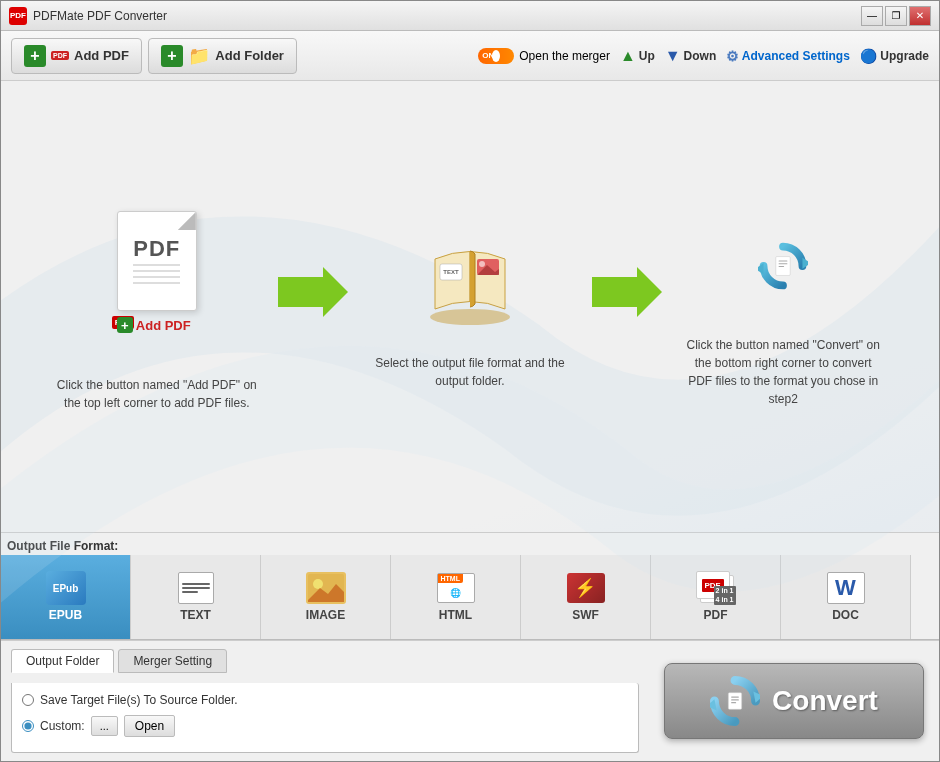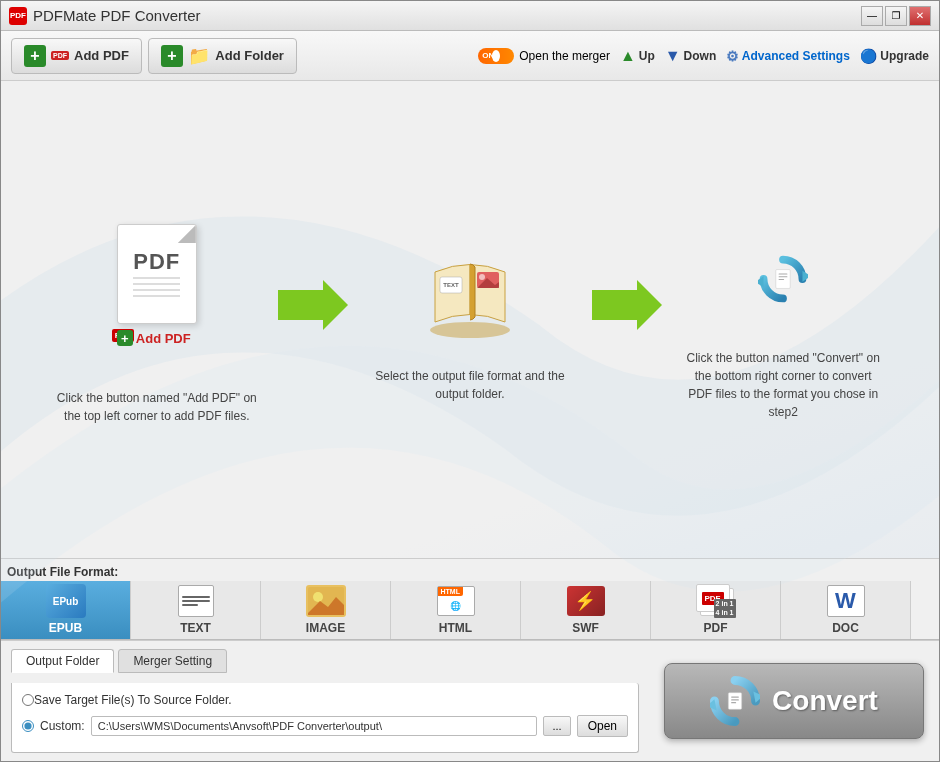--- a/index.html
+++ b/index.html
@@ -37,21 +37,21 @@
       border-radius: 3px;
       display: flex;
       align-items: center;
       justify-content: center;
       font-size: 9px;
       color: white;
       font-weight: bold;
     }
     .titlebar-text {
       flex: 1;
-      font-size: 15px;
+      font-size: 12px;
       color: #333;
     }
     .titlebar-controls {
       display: flex;
       gap: 2px;
     }
     .titlebar-btn {
       width: 22px;
       height: 20px;
       border: 1px solid #aaa;
@@ -247,21 +247,21 @@
       font-size: 12px;
       font-weight: bold;
       color: #333;
     }
     .format-tabs {
       display: flex;
       border-bottom: 1px solid #bbb;
     }
     .format-tab {
       width: 130px;
-      height: 58px;
+      height: 84px;
       display: flex;
       flex-direction: column;
       align-items: center;
       justify-content: center;
       gap: 4px;
       cursor: pointer;
       border-right: 1px solid #ccc;
       background: #e8e8e8;
       font-size: 12px;
       font-weight: bold;
@@ -396,20 +396,21 @@
       border: 1px solid #bbb;
       border-top: none;
       padding: 10px;
       background: white;
       border-radius: 0 3px 3px 3px;
       min-height: 70px;
     }
     .radio-row {
       display: flex;
       align-items: center;
+      gap: 6px;
       margin-bottom: 8px;
     }
     .radio-input {
       width: 12px;
       height: 12px;
       accent-color: #3a8ec0;
     }
     .radio-label {
       font-size: 12px;
       color: #333;
@@ -721,21 +722,20 @@
           </div>
         </div>
         <div class="sub-tab-content">
           <div class="radio-row">
             <input type="radio" class="radio-input" name="output" style="">
             <span class="radio-label">Save Target File(s) To Source Folder.</span>
           </div>
           <div class="custom-row">
             <input type="radio" class="radio-input" name="output" checked="" style="">
             <span class="radio-label">Custom:</span>
-            <input type="text" class="path-input" value="C:\Users\WMS\Documents\Anvsoft\PDF Converter\output\" style="">
             <button class="browse-btn">...</button>
             <button class="open-btn">Open</button>
           </div>
         </div>
       </div>
       <div class="bottom-right">
         <button class="convert-btn">
           <svg class="convert-icon" width="50" height="50" viewBox="0 0 90 90">
             <defs>
               <linearGradient id="cg2" x1="0" y1="0" x2="1" y2="1">

